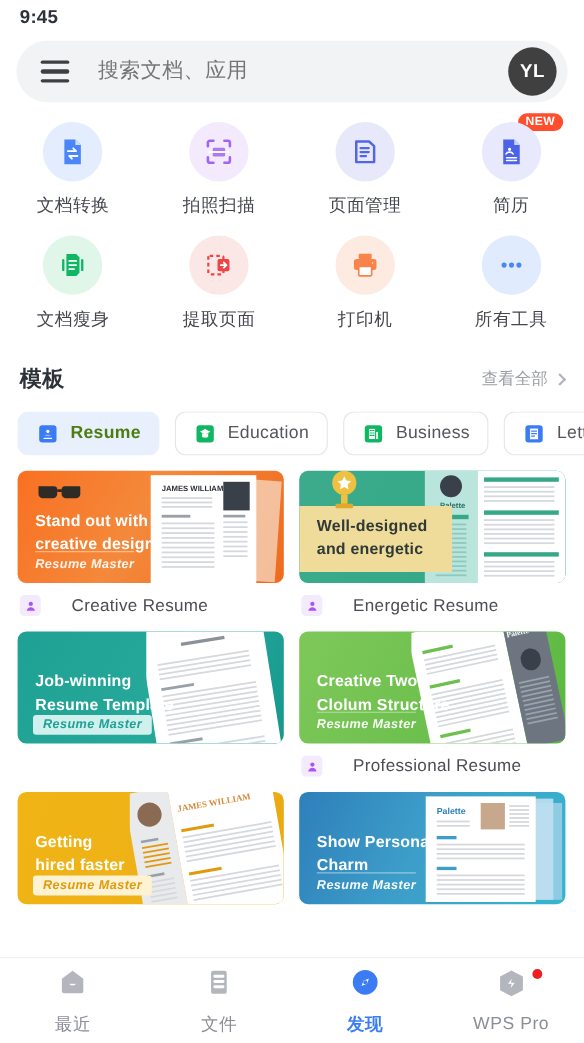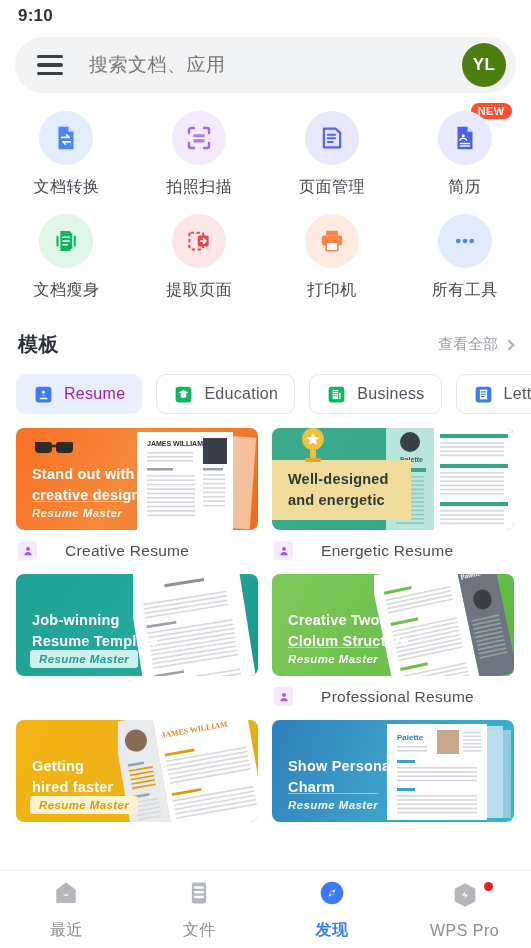--- a/index.html
+++ b/index.html
@@ -23,21 +23,21 @@
     height: 56px; background:#f2f3f5; border-radius: 28px;
     display:flex; align-items:center; padding: 0 10px 0 22px; position:relative;
   }
   .hamburger { width:26px; height:20px; display:flex; flex-direction:column; justify-content:space-between; cursor:pointer; }
   .hamburger i { display:block; height:3.4px; background:#3c4043; border-radius:2px; width:100%; }
   .search-placeholder {
     margin-left: 26px; font-size:19px; color:#8b8f96; letter-spacing:.5px; flex:1;
     background:transparent; border:none; outline:none; font-family:Liberation Sans, sans-serif;
   }
   .avatar {
-    width:44px; height:44px; border-radius:50%; background:#4d7c0f;
+    width:44px; height:44px; border-radius:50%; background:#404040;
     color:#fff; font-size:17px; font-weight:700; display:flex;
     align-items:center; justify-content:center; letter-spacing:.5px; flex:none;
   }
 
   
   .toolgrid { padding: 18px 0 0 0; display:flex; flex-wrap:wrap; }
   .tool { width:25%; display:flex; flex-direction:column; align-items:center; margin-bottom:16px; position:relative; cursor:pointer;}
   .tool-circle {
     width:54px; height:54px; border-radius:50%;
     display:flex; align-items:center; justify-content:center; position:relative;
@@ -61,21 +61,21 @@
   .chips {
     margin-top:16px; padding-left:16px; display:flex; gap:14px;
     overflow:hidden; white-space:nowrap;
   }
   .chip {
     flex:none; height:40px; border-radius:10px; border:1px solid #e3e6ea; background:#fff;
     display:flex; align-items:center; gap:10px; padding:0 16px; cursor:pointer;
   }
   .chip.active { background:#e8f0fe; border-color:#e8f0fe; }
   .chip-label { font-size:16px; color:#53565c; letter-spacing:.3px; }
-  .chip.active .chip-label { color:#a21caf; font-weight:400; }
+  .chip.active .chip-label { color:#4d7c0f; font-weight:700; }
   .chip-ico { width:21px; height:21px; border-radius:4px; display:flex; align-items:center; justify-content:center; flex:none; }
 
   
   .cards { margin-top:14px; padding:0 16px; display:flex; flex-wrap:wrap; gap:14px; }
   .card { width:242px; cursor:pointer; }
   .card-art {
     height:102px; border-radius:8px; position:relative; overflow:hidden; display:flex;
   }
   .art-left { flex:1; position:relative; padding:14px 0 0 16px; z-index:3; }
   .art-title { font-size:14.5px; font-weight:700; line-height:21px; letter-spacing:.2px; }
@@ -98,21 +98,21 @@
   .tab-label { font-size:16px; color:#8a8e95; letter-spacing:.5px; }
   .tab.active .tab-label { color:#3b7cf5; font-weight:700; }
   .reddot { position:absolute; width:9px; height:9px; border-radius:50%; background:#f01f1f; top:2px; right:38px; }
 </style>
 </head>
 <body>
 
 <div class="phone">
 
   <div class="statusbar">
-    <span class="status-time">9:10</span>
+    <span class="status-time">9:45</span>
   </div>
 
   <div class="searchwrap">
     <div class="searchbar">
       <div class="hamburger">
           <i></i>
           <i></i>
           <i></i>
         </div>
       <input class="search-placeholder" type="text" placeholder="搜索文档、应用" style="">

